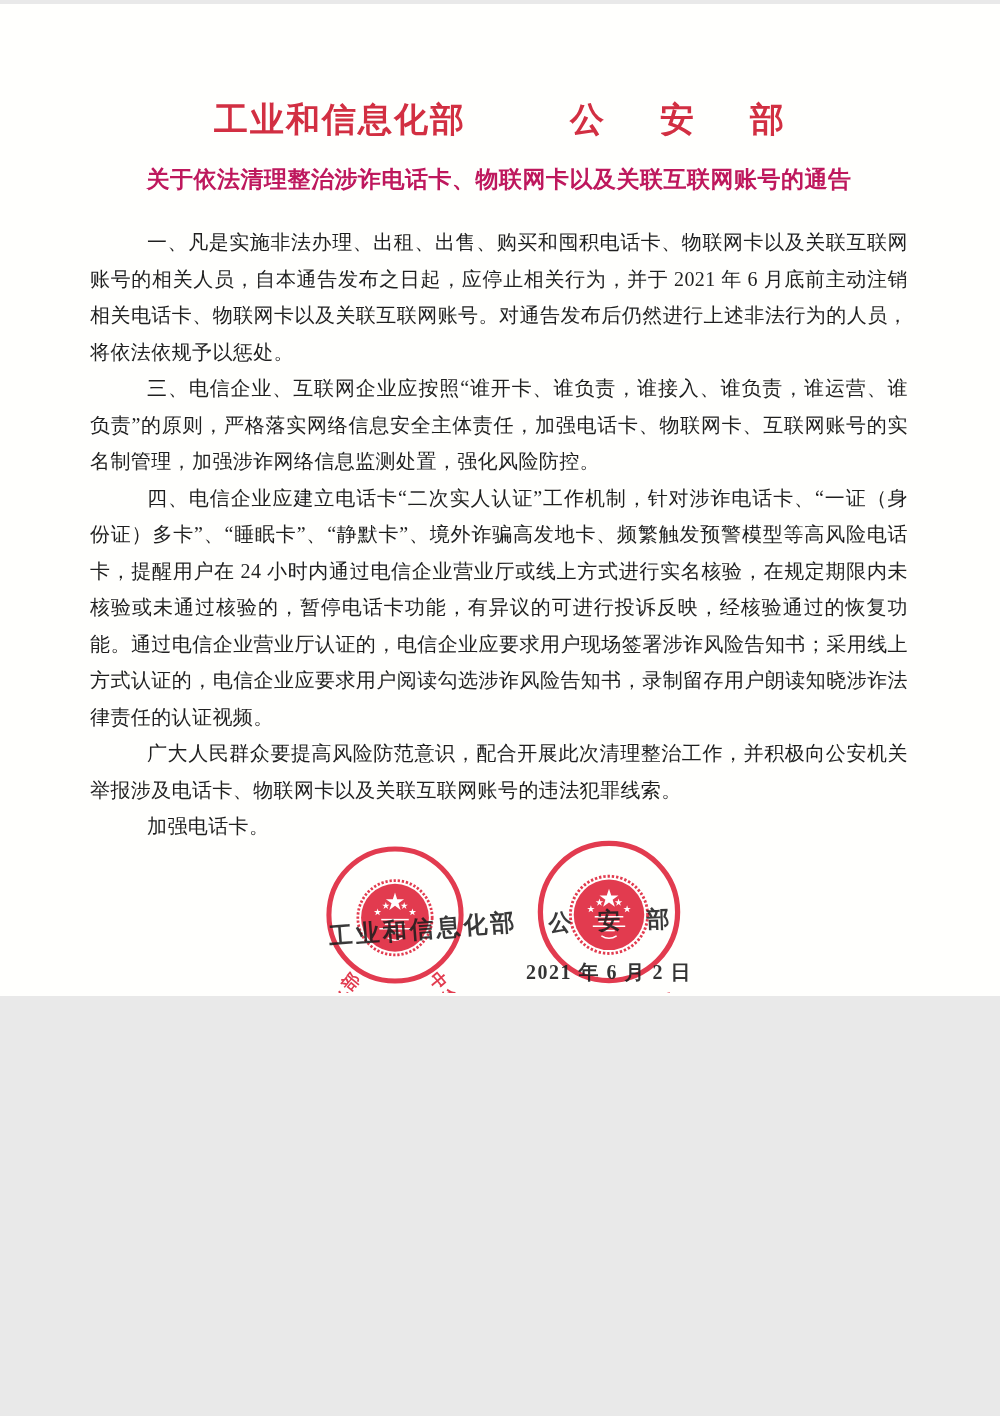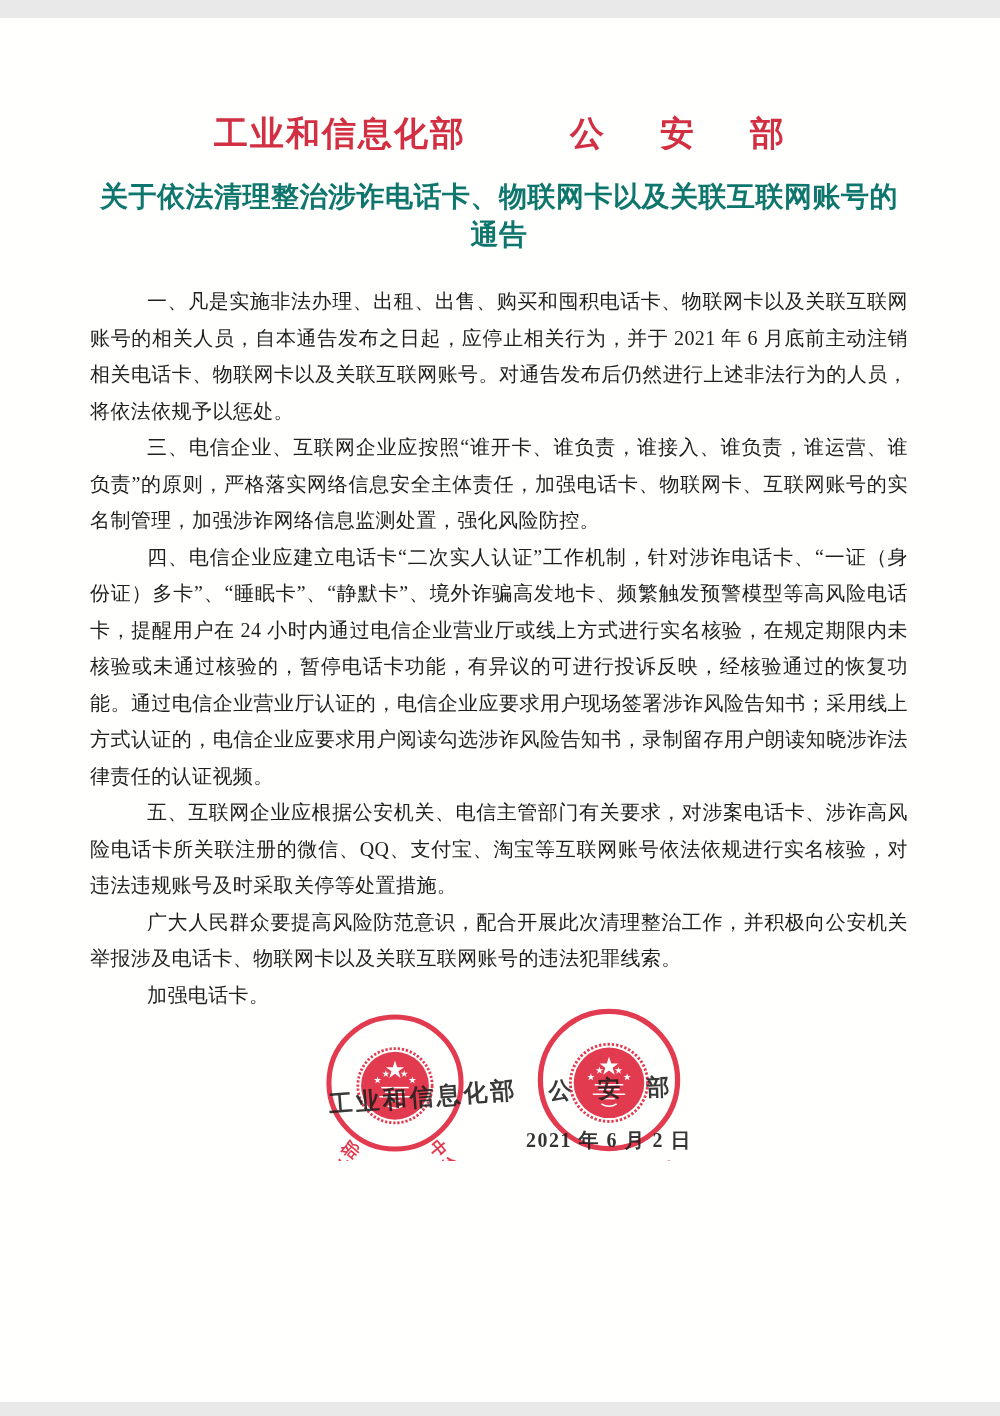--- a/index.html
+++ b/index.html
@@ -3,22 +3,22 @@
 <meta charset="utf-8">
 <style>
   html,body{margin:0;padding:0;}
   body{
     background:#e9e9e9;
     font-family:"Liberation Serif","DejaVu Serif",serif;
   }
   .page{
     position:relative;
     width:1000px;
-    height:1384px;
-    margin:18px auto;
+    height:992px;
+    margin:4px auto;
     background:#fffffd;
     color:#1f1f1f;
     overflow:hidden;
     box-sizing:border-box;
     padding:93px 92px 0 90px;
   }
   
   .gov-header{
     display:flex;
     justify-content:center;
@@ -33,24 +33,24 @@
     letter-spacing:2px;
   }
   .gov-header .ministry.spread{
     letter-spacing:56px;
     margin-right:-56px;
   }
   
   .doc-title{
     margin:21px 0 0 0;
     text-align:center;
-    font-size:28px;
+    font-size:23px;
     font-weight:bold;
     letter-spacing:0.5px;
-    color:#0f766e;
+    color:#be185d;
   }
   
   .doc-body{
     margin-top:29px;
     font-size:20px;
     line-height:36.5px;
     text-align:justify;
     letter-spacing:0.4px;
   }
   .doc-body p{
@@ -113,21 +113,20 @@
     <span class="ministry">工业和信息化部</span>
     <span class="ministry spread">公安部</span>
   </div>
 
   <h1 class="doc-title">关于依法清理整治涉诈电话卡、物联网卡以及关联互联网账号的通告</h1>
 
   <div class="doc-body">
     <p>一、凡是实施非法办理、出租、出售、购买和囤积电话卡、物联网卡以及关联互联网账号的相关人员，自本通告发布之日起，应停止相关行为，并于 2021 年 6 月底前主动注销相关电话卡、物联网卡以及关联互联网账号。对通告发布后仍然进行上述非法行为的人员，将依法依规予以惩处。</p>
     <p>三、电信企业、互联网企业应按照“谁开卡、谁负责，谁接入、谁负责，谁运营、谁负责”的原则，严格落实网络信息安全主体责任，加强电话卡、物联网卡、互联网账号的实名制管理，加强涉诈网络信息监测处置，强化风险防控。</p>
     <p>四、电信企业应建立电话卡“二次实人认证”工作机制，针对涉诈电话卡、“一证（身份证）多卡”、“睡眠卡”、“静默卡”、境外诈骗高发地卡、频繁触发预警模型等高风险电话卡，提醒用户在 24 小时内通过电信企业营业厅或线上方式进行实名核验，在规定期限内未核验或未通过核验的，暂停电话卡功能，有异议的可进行投诉反映，经核验通过的恢复功能。通过电信企业营业厅认证的，电信企业应要求用户现场签署涉诈风险告知书；采用线上方式认证的，电信企业应要求用户阅读勾选涉诈风险告知书，录制留存用户朗读知晓涉诈法律责任的认证视频。</p>
-    <p>五、互联网企业应根据公安机关、电信主管部门有关要求，对涉案电话卡、涉诈高风险电话卡所关联注册的微信、QQ、支付宝、淘宝等互联网账号依法依规进行实名核验，对违法违规账号及时采取关停等处置措施。</p>
     <p>广大人民群众要提高风险防范意识，配合开展此次清理整治工作，并积极向公安机关举报涉及电话卡、物联网卡以及关联互联网账号的违法犯罪线索。</p>
     <p>加强电话卡。</p>
   </div>
 
   <div class="seal-area">
 
     <div class="seal-wrap left">
       <svg class="seal-svg" width="156" height="156" viewBox="0 0 170 170">
         <defs>
           <path id="star5" d="M0,-11 L2.47,-3.4 L10.46,-3.4 L3.99,1.3 L6.47,8.9 L0,4.2 L-6.47,8.9 L-3.99,1.3 L-10.46,-3.4 L-2.47,-3.4 Z"></path>

